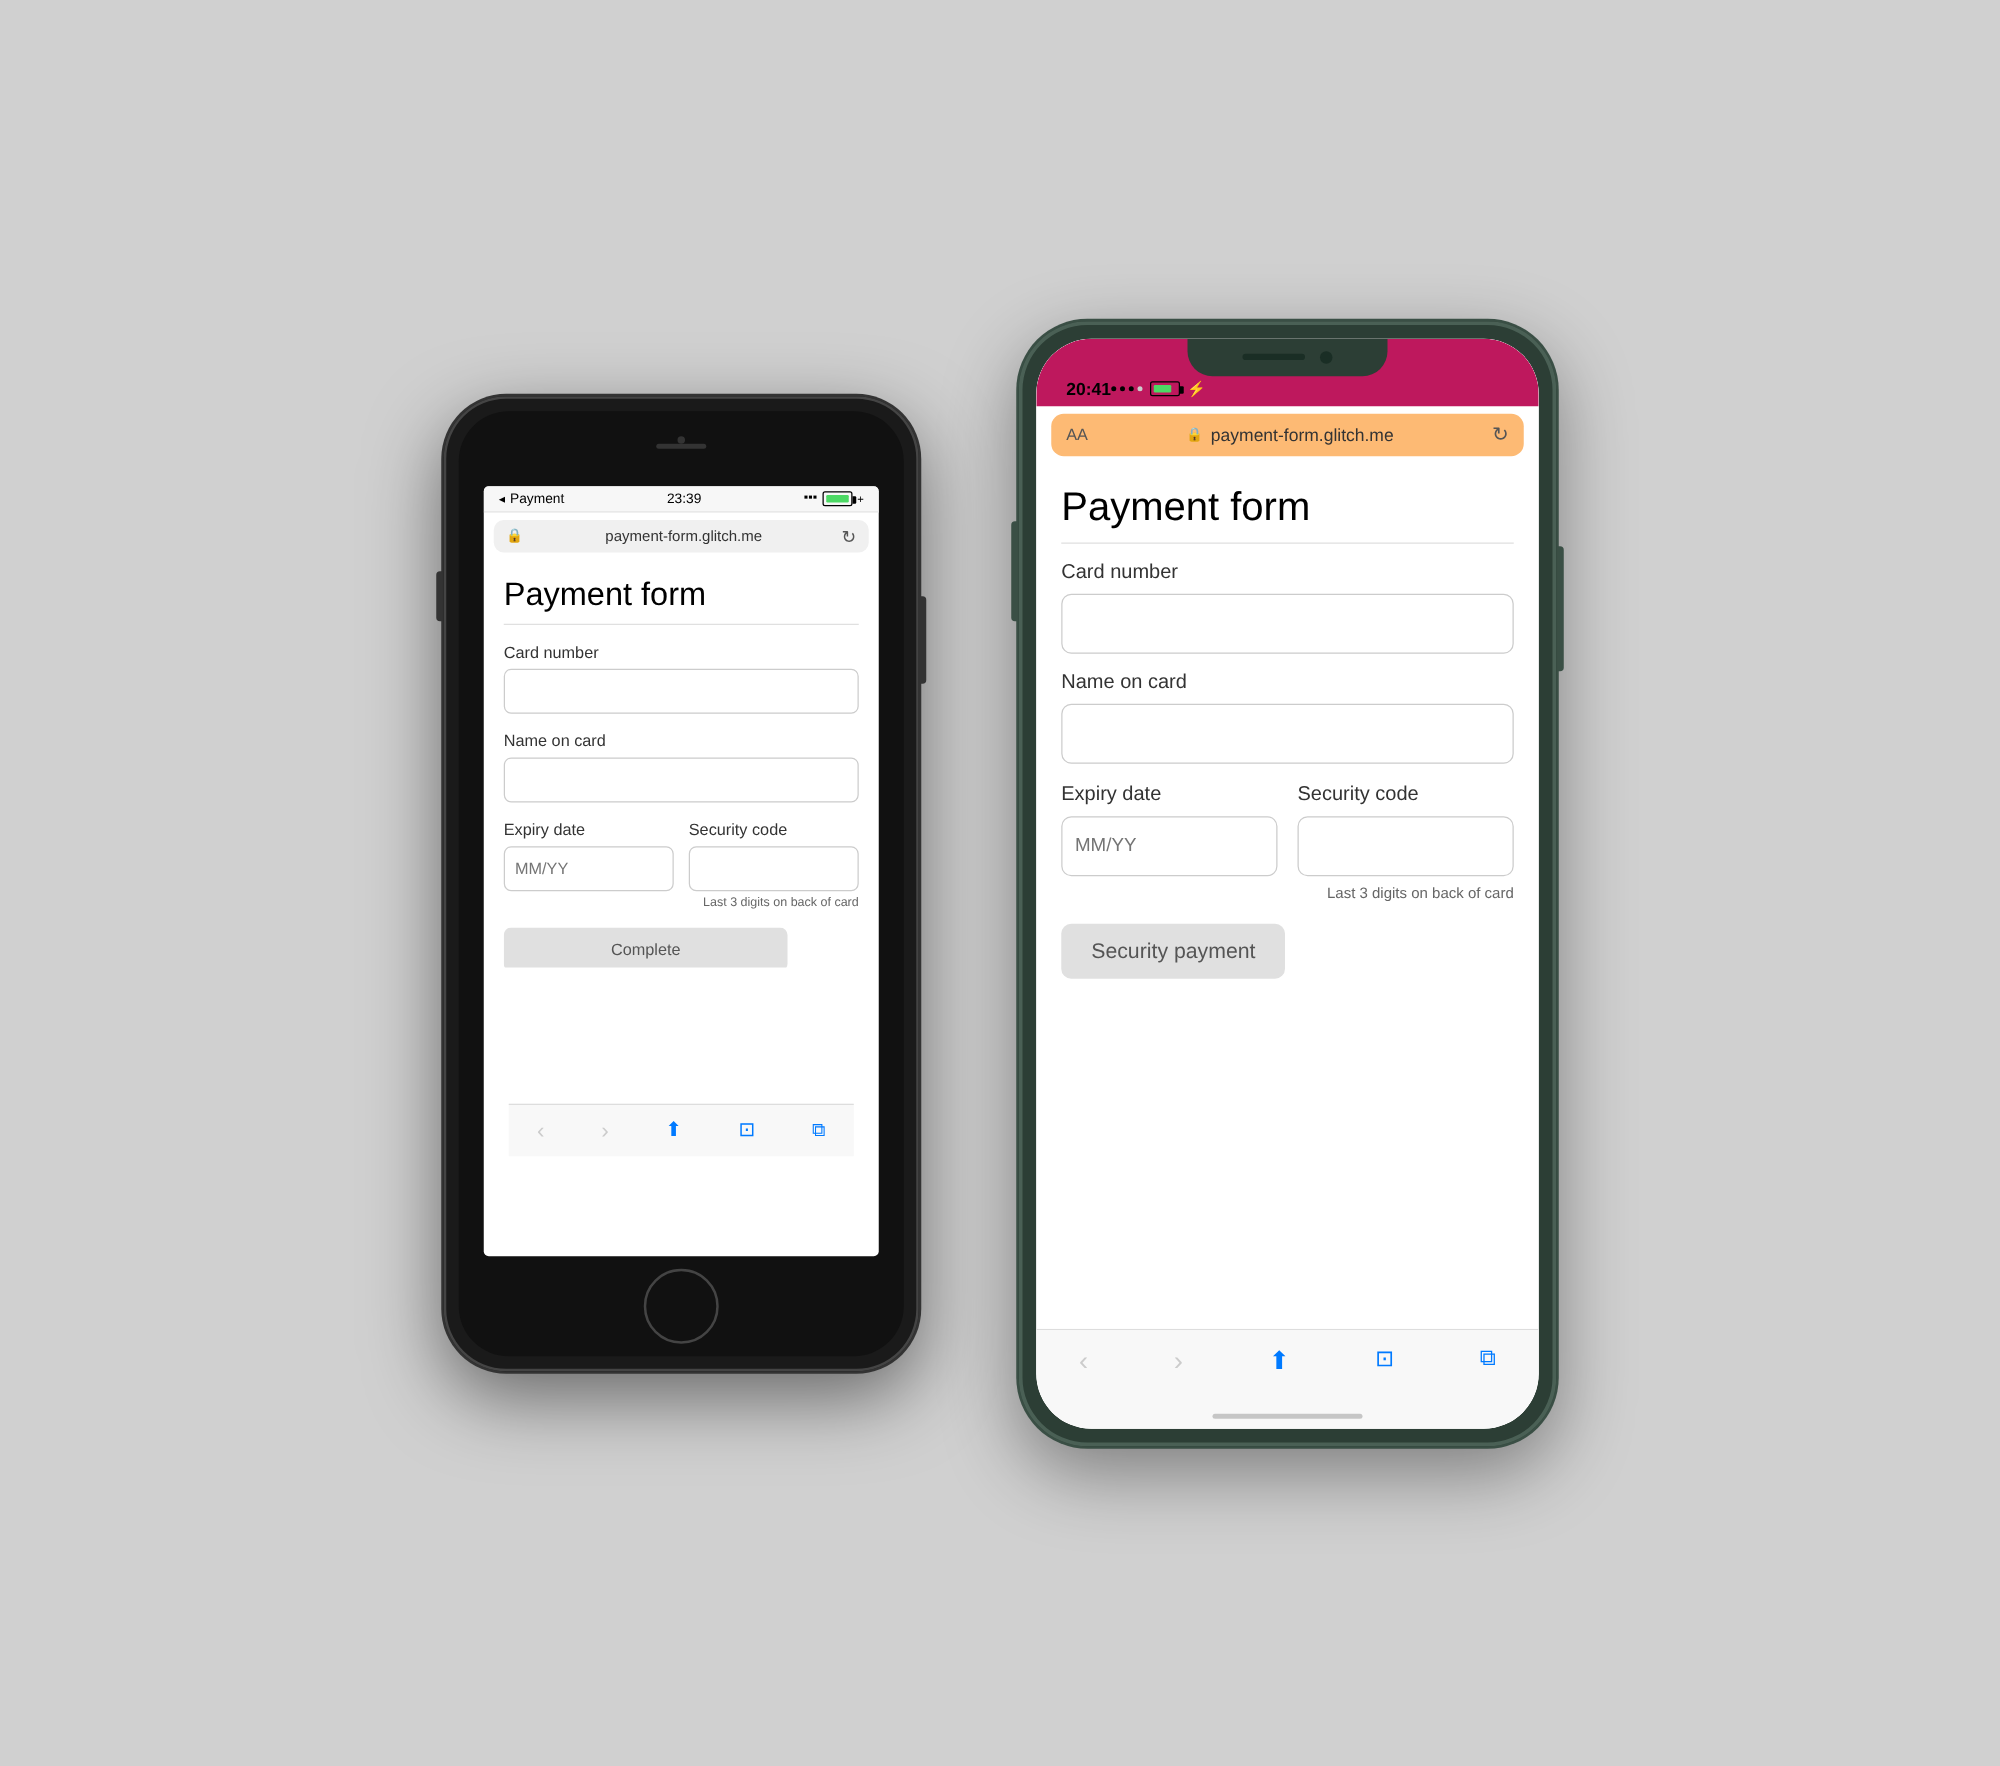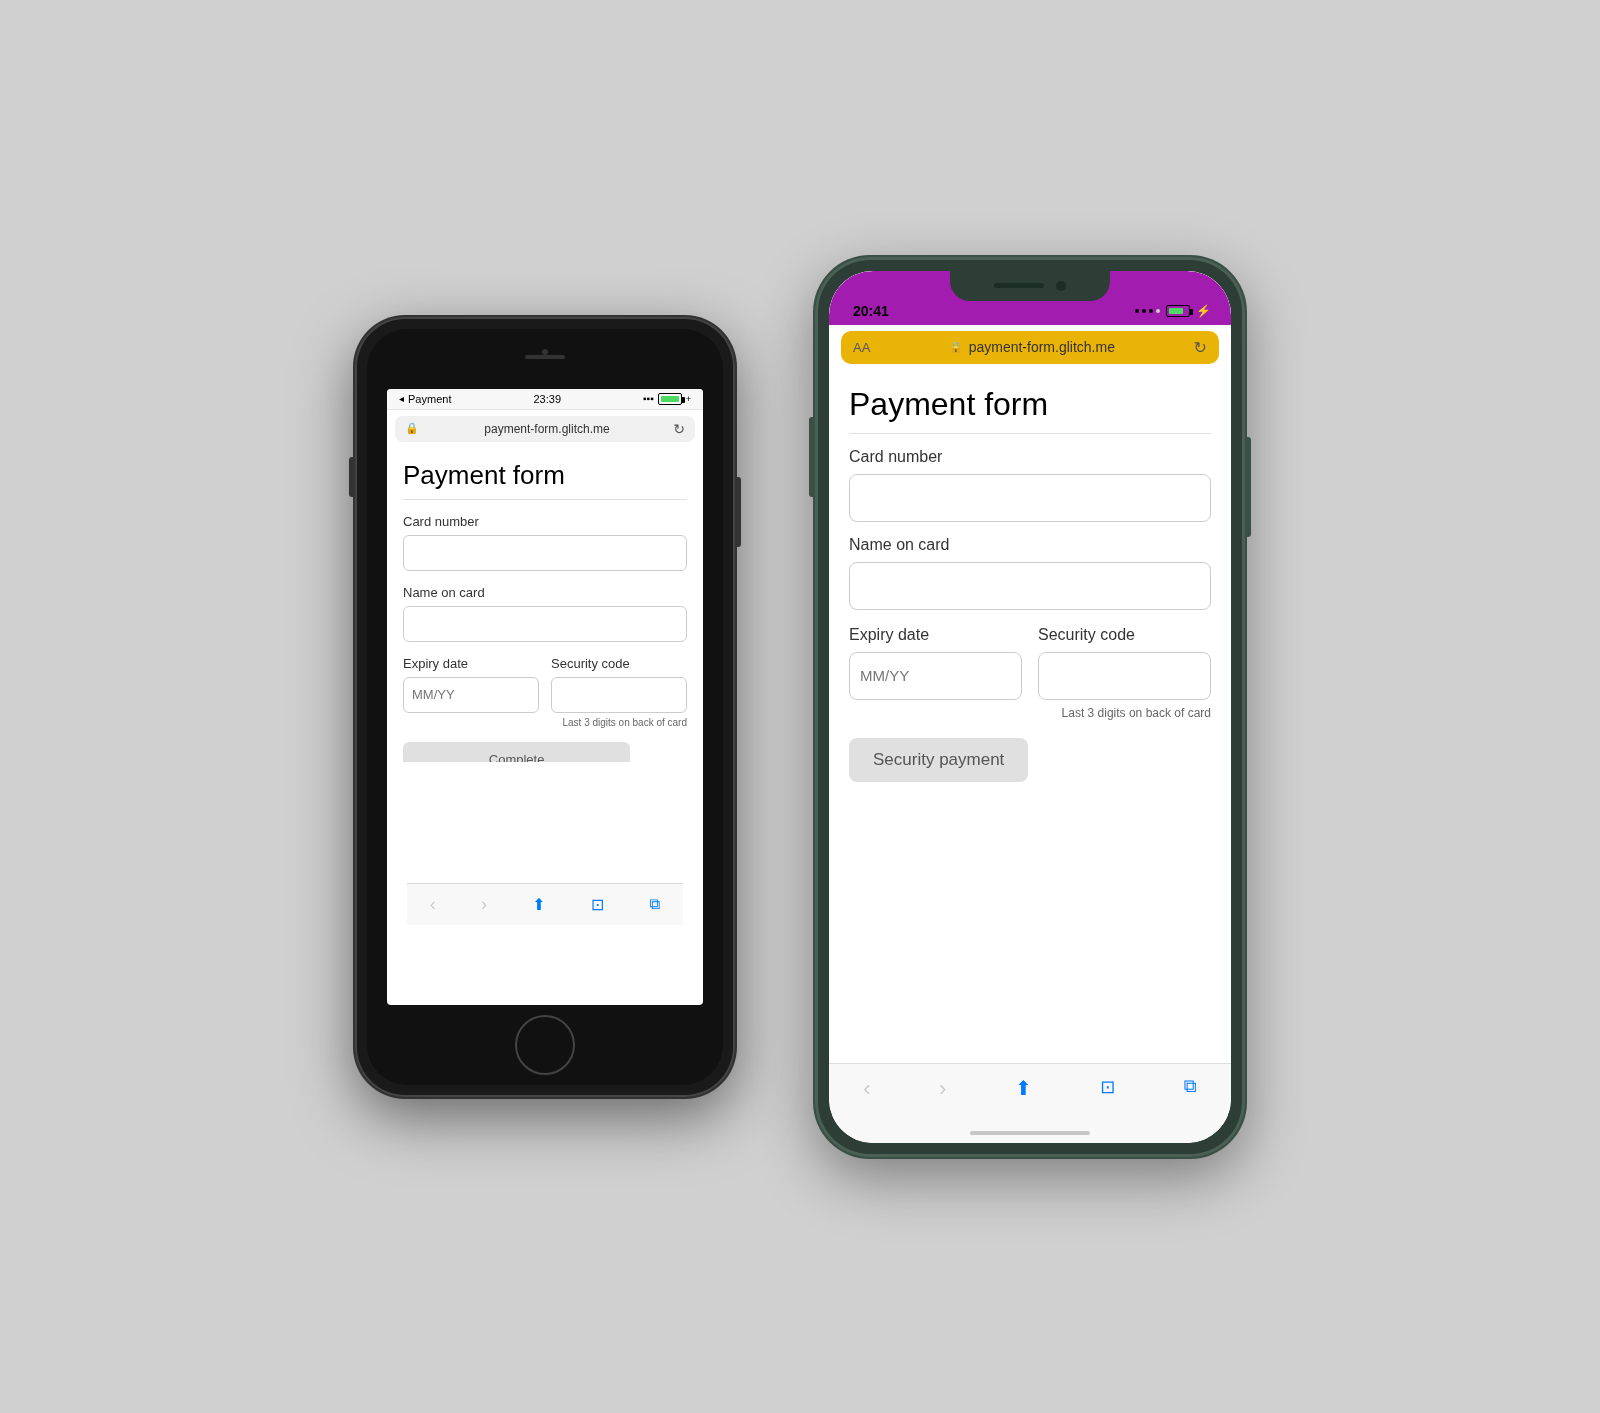--- a/index.html
+++ b/index.html
@@ -221,26 +221,26 @@
       background: #1a2e25;
       border-radius: 50%;
     }
 
     .phone2-status-bar {
       padding-top: 32px;
       padding-bottom: 6px;
       padding-left: 24px;
       padding-right: 20px;
       display: flex;
-      justify-content: space-between;
+      justify-content: flex-start;
       align-items: center;
       font-size: 14px;
       font-weight: 600;
       color: #000;
-      background: #a21caf;
+      background: #be185d;
     }
 
     .phone2-status-right {
       display: flex;
       align-items: center;
       gap: 6px;
       font-size: 12px;
     }
 
     .battery-icon {
@@ -263,21 +263,21 @@
     }
     .battery-fill {
       position: absolute;
       left: 2px; top: 2px; bottom: 2px;
       width: 70%;
       background: #4cd964;
       border-radius: 1px;
     }
 
     .phone2-url-bar {
-      background: #eab308;
+      background: #fdba74;
       margin: 6px 12px;
       border-radius: 10px;
       display: flex;
       align-items: center;
       justify-content: space-between;
       padding: 7px 12px;
       font-size: 14px;
       color: #333;
     }
 
@@ -501,21 +501,21 @@
             <label class="field-label">Expiry date</label>
             <input class="field-input" type="text" placeholder="MM/YY" style="">
           </div>
           <div class="field-half">
             <label class="field-label">Security code</label>
             <input class="field-input" type="text" style="">
             <div class="hint-text">Last 3 digits on back of card</div>
           </div>
         </div>
 
-        <div style="margin-top:14px;height:20px;overflow:hidden;">
+        <div style="margin-top:14px;height:32px;overflow:hidden;">
           <button style="background:#e0e0e0;border:none;border-radius:6px;padding:10px 18px;font-size:13px;color:#555;width:80%;">Complete</button>
         </div>
       </div>
 
       <div class="phone1-toolbar">
         <span class="toolbar-icon-disabled">‹</span>
         <span class="toolbar-icon-disabled">›</span>
         <span class="toolbar-icon" style="font-size:16px;">⬆</span>
         <span class="toolbar-icon" style="font-size:16px;">⊡</span>
         <span class="toolbar-icon" style="font-size:15px;">⧉</span>

